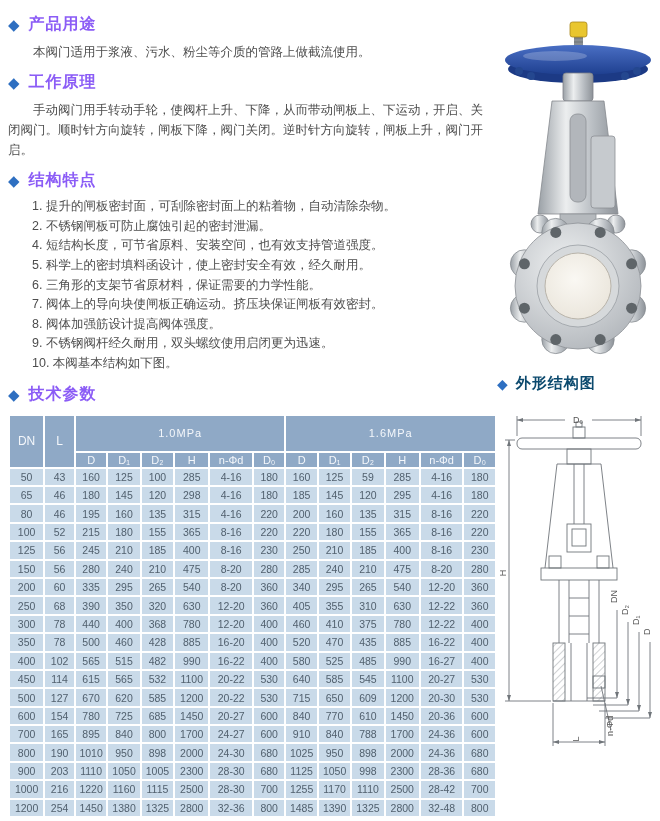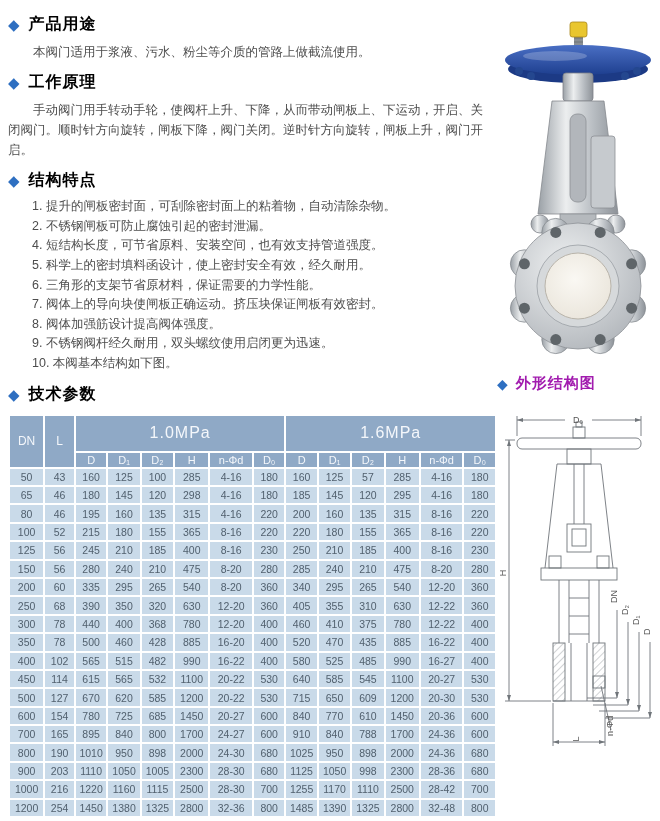--- a/index.html
+++ b/index.html
@@ -3,38 +3,38 @@
 <meta charset="utf-8">
 <style>
   * { margin:0; padding:0; box-sizing:border-box; }
   html,body { background:#ffffff; }
   body { font-family:"Liberation Sans","DejaVu Sans",sans-serif; }
   .page { position:relative; width:660px; height:821px; background:#fff; overflow:hidden; }
   .left-col { position:absolute; left:8px; top:4px; width:489px; }
 
   .sec-head { display:flex; align-items:center; gap:9px; margin-top:10px; }
   .sec-head .diamond { color:#2e6fc1; font-size:15px; line-height:1; }
-  .sec-head .t { font-size:16px; font-weight:bold; color:#000000; letter-spacing:1px; }
+  .sec-head .t { font-size:16px; font-weight:bold; color:#8b5cf6; letter-spacing:1px; }
 
   .para { font-size:12.5px; color:#4d4d4d; line-height:1.6; margin:7px 8px 2px 0; text-indent:2em; }
 
   .feat-list { list-style:none; margin:6px 0 10px 24px; }
   .feat-list li { font-size:12.5px; color:#4d4d4d; line-height:1.57; }
 
   table.params { width:489px; border-collapse:separate; border-spacing:2px; margin-top:9px; table-layout:fixed; }
   table.params th { background:#8fa9c6; color:#f4f7fb; font-weight:normal; font-size:11px; text-align:center; padding:1px 0; }
-  table.params th.grp { font-size:16px; letter-spacing:1px; height:35px; }
+  table.params th.grp { font-size:11px; letter-spacing:1px; height:35px; }
   table.params th.side { font-size:12px; }
   table.params td { background:#c9dae9; color:#51606e; font-size:10.5px; text-align:center; padding:0; height:16.4px; white-space:nowrap; }
 
   .right-col { position:absolute; left:497px; top:0; width:163px; height:821px; }
   .photo { position:absolute; left:0; top:18px; }
   .outline-head { position:absolute; left:0; top:374px; display:flex; align-items:center; gap:8px; }
   .outline-head .diamond { color:#2e6fc1; font-size:14px; line-height:1; }
-  .outline-head .t { font-size:15px; font-weight:bold; color:#a21caf; letter-spacing:1px; }
+  .outline-head .t { font-size:15px; font-weight:bold; color:#0c4a6e; letter-spacing:1px; }
   .diagram { position:absolute; left:0; top:398px; }
   .dim-label { font-size:9px; fill:#555; font-family:"Liberation Sans",sans-serif; }
 </style>
 </head>
 <body>
 
 <div class="page">
 
   <div class="left-col">
 
@@ -115,21 +115,21 @@
             <td>50</td>
             <td>43</td>
             <td>160</td>
             <td>125</td>
             <td>100</td>
             <td>285</td>
             <td>4-16</td>
             <td>180</td>
             <td>160</td>
             <td>125</td>
-            <td>57</td>
+            <td>59</td>
             <td>285</td>
             <td>4-16</td>
             <td>180</td>
           </tr>
           <tr>
             <td>65</td>
             <td>46</td>
             <td>180</td>
             <td>145</td>
             <td>120</td>

